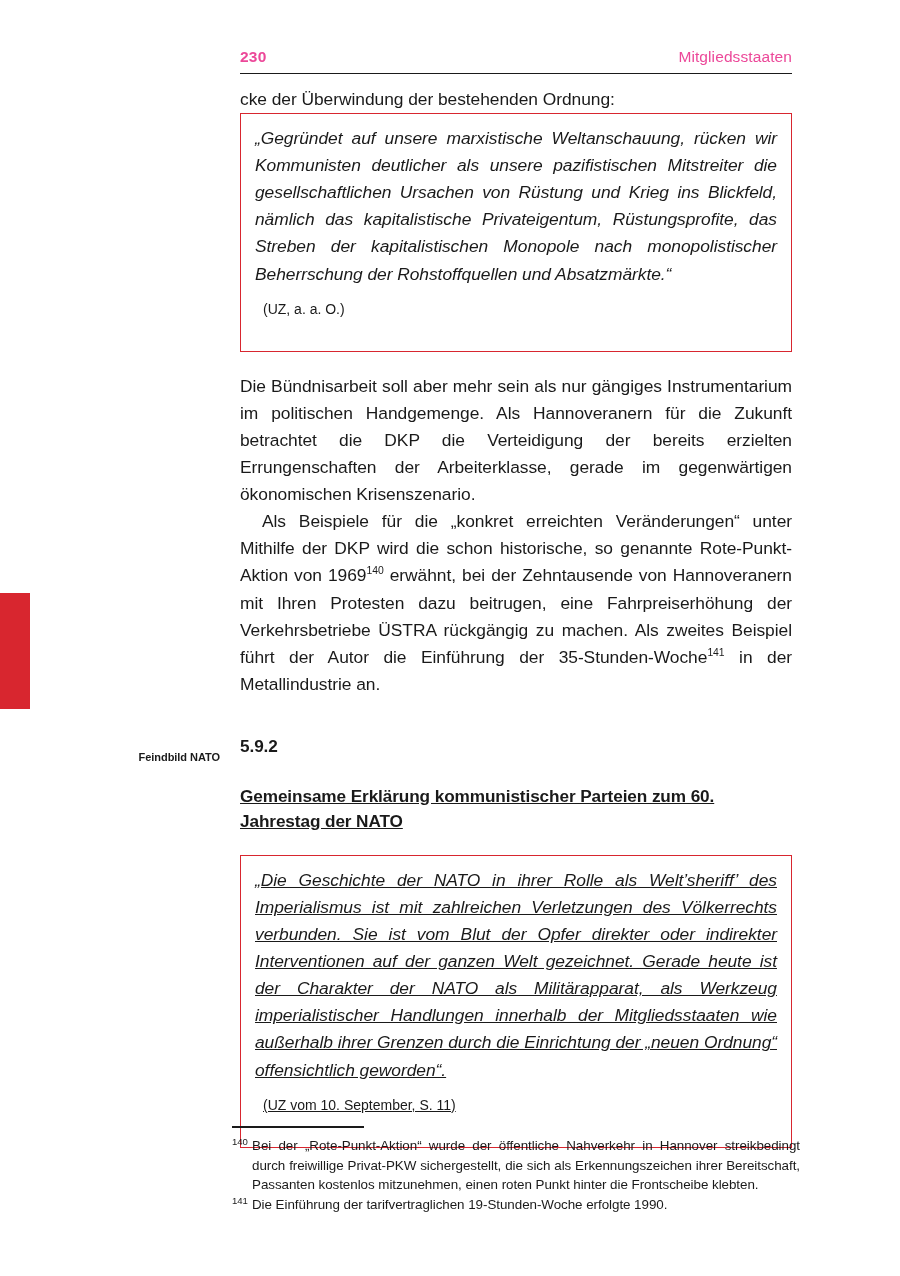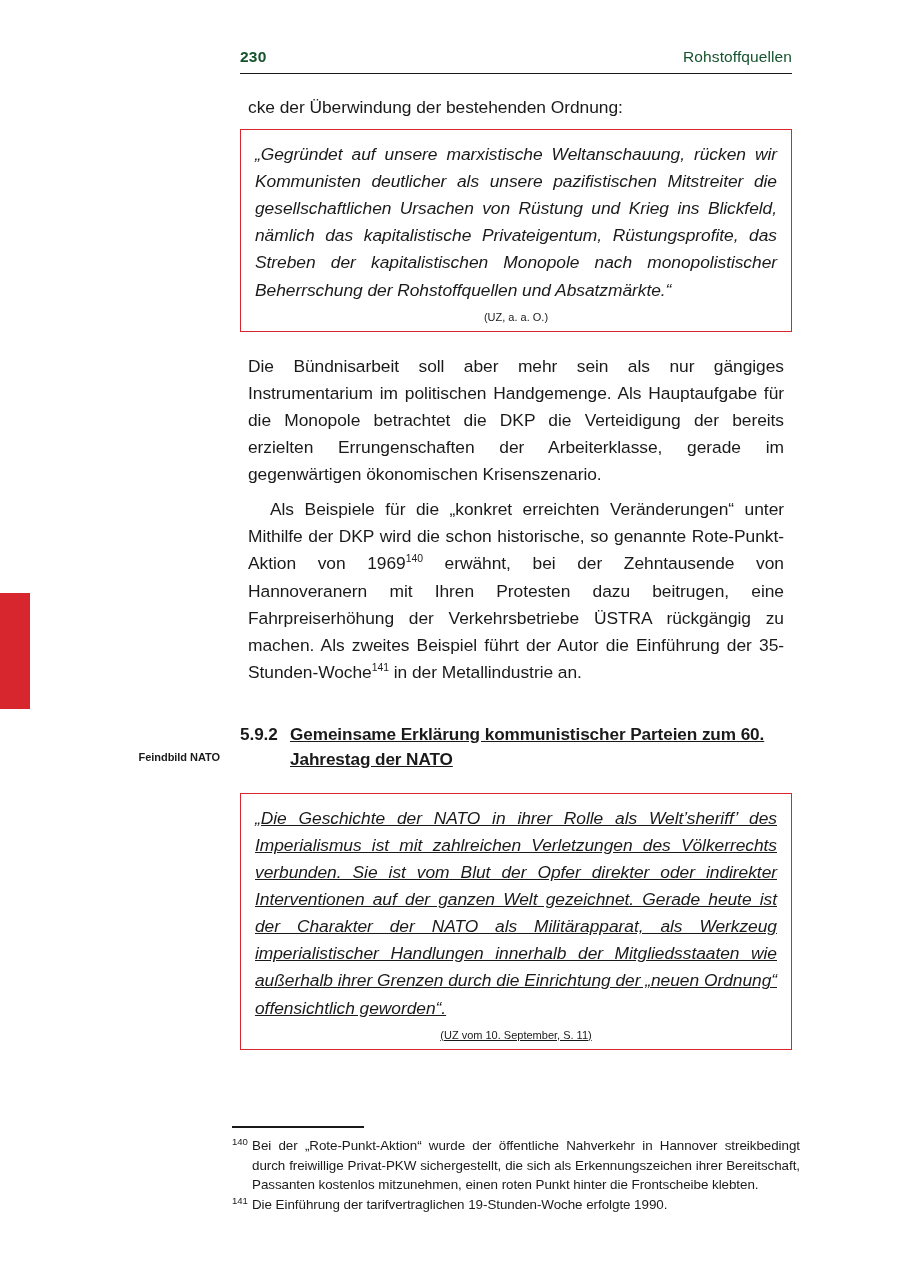--- a/index.html
+++ b/index.html
@@ -33,78 +33,79 @@
   
   .runhead {
     position: absolute;
     left: 240px;
     top: 48px;
     width: 552px;
     display: flex;
     justify-content: space-between;
     align-items: baseline;
     font-size: 15.5px;
-    color: #14532d;
+    color: #ec4899;
     padding-bottom: 7px;
     border-bottom: 1.6px solid #1a1a1a;
   }
   .runhead .pageno { font-weight: 600; letter-spacing: .2px; }
   .runhead .title  { font-weight: 400; letter-spacing: .1px; }
 
   
   .col {
     position: absolute;
     left: 240px;
     top: 86px;
     width: 552px;
   }
 
   p.body {
-    margin: 8px;
+    margin: 0;
     font-size: 17.4px;
     line-height: 27.1px;
     text-align: justify;
     text-justify: inter-word;
     hyphens: manual;
     letter-spacing: -0.05px;
   }
   p.body.noindent { text-indent: 0; }
   p.body.indent  { text-indent: 22px; }
   .lead { margin-bottom: 20px; }
 
   
   .quotebox {
     border: 1.6px solid #d8262f;
     box-sizing: border-box;
-    padding: 11px 14px 0 14px;
+    padding: 11px 14px 20px 14px;
     margin: 0;
   }
   .quotebox .q {
     margin: 0;
     font-style: italic;
     font-size: 17.4px;
     line-height: 27.1px;
     text-align: justify;
     letter-spacing: -0.05px;
   }
   .quotebox .src {
-    margin: 0;
+    margin: 8px;
     font-style: normal;
-    font-size: 11px;
-    line-height: 27.1px;
-    text-align: center;
+    font-size: 14px;
+    line-height: 27.1px;
+    text-align: left;
   }
 
   
   .heading {
     display: flex;
     font-weight: bold;
     font-size: 17.2px;
     line-height: 25px;
     letter-spacing: -0.1px;
+    flex-direction: column;
   }
   .heading .num { width: 50px; flex: 0 0 50px; }
   .heading .txt { flex: 1 1 auto; text-decoration: underline; }
 
   
   .marginnote {
     position: absolute;
     left: 30px;
     width: 190px;
     text-align: right;
@@ -155,33 +156,33 @@
 </style>
 </head>
 <body>
 
 <div class="page">
 
   <div class="margin-tab"></div>
 
   <div class="runhead">
     <span class="pageno">230</span>
-    <span class="title">Rohstoffquellen</span>
+    <span class="title">Mitgliedsstaaten</span>
   </div>
 
   <div class="col">
 
     <p class="body noindent lead">cke der Überwindung der bestehenden Ordnung:</p>
 
     <div class="quotebox" style="margin-bottom:21px;">
       <p class="q">„Gegründet auf unsere marxistische Weltanschauung, rücken wir Kommunisten deutlicher als unsere pazifistischen Mitstreiter die gesellschaftlichen Ursachen von Rüstung und Krieg ins Blickfeld, nämlich das kapitalistische Privateigentum, Rüstungsprofite, das Streben der kapitalistischen Monopole nach monopolistischer Beherrschung der Rohstoffquellen und Absatzmärkte.“</p>
       <p class="src">(UZ, a. a. O.)</p>
     </div>
 
-    <p class="body noindent">Die Bündnisarbeit soll aber mehr sein als nur gängiges Instrumentarium im politischen Handgemenge. Als Hauptaufgabe für die Monopole betrachtet die DKP die Verteidigung der bereits erzielten Errungenschaften der Arbeiterklasse, gerade im gegenwärtigen ökonomischen Krisenszenario.</p>
+    <p class="body noindent">Die Bündnisarbeit soll aber mehr sein als nur gängiges Instrumentarium im politischen Handgemenge. Als Hannoveranern für die Zukunft betrachtet die DKP die Verteidigung der bereits erzielten Errungenschaften der Arbeiterklasse, gerade im gegenwärtigen ökonomischen Krisenszenario.</p>
 
     <p class="body indent"><span>Als Beispiele für die „konkret erreichten Veränderungen“ unter Mithilfe der DKP wird die schon historische, so genannte Rote-Punkt-Aktion von 1969</span><sup class="fnref">140</sup><span> erwähnt, bei der Zehntausende von Hannoveranern mit Ihren Protesten dazu beitrugen, eine Fahrpreiserhöhung der Verkehrsbetriebe ÜSTRA rückgängig zu machen. Als zweites Beispiel führt der Autor die Einführung der 35-Stunden-Woche</span><sup class="fnref">141</sup><span> in der Metallindustrie an.</span></p>
 
     <div class="heading" style="margin-top:36px;margin-bottom:21px;">
       <span class="num">5.9.2</span>
       <span class="txt">Gemeinsame Erklärung kommunistischer Parteien zum 60. Jahrestag der NATO</span>
     </div>
 
 
     <div class="quotebox" style="margin-top:21px;text-decoration:underline;">

